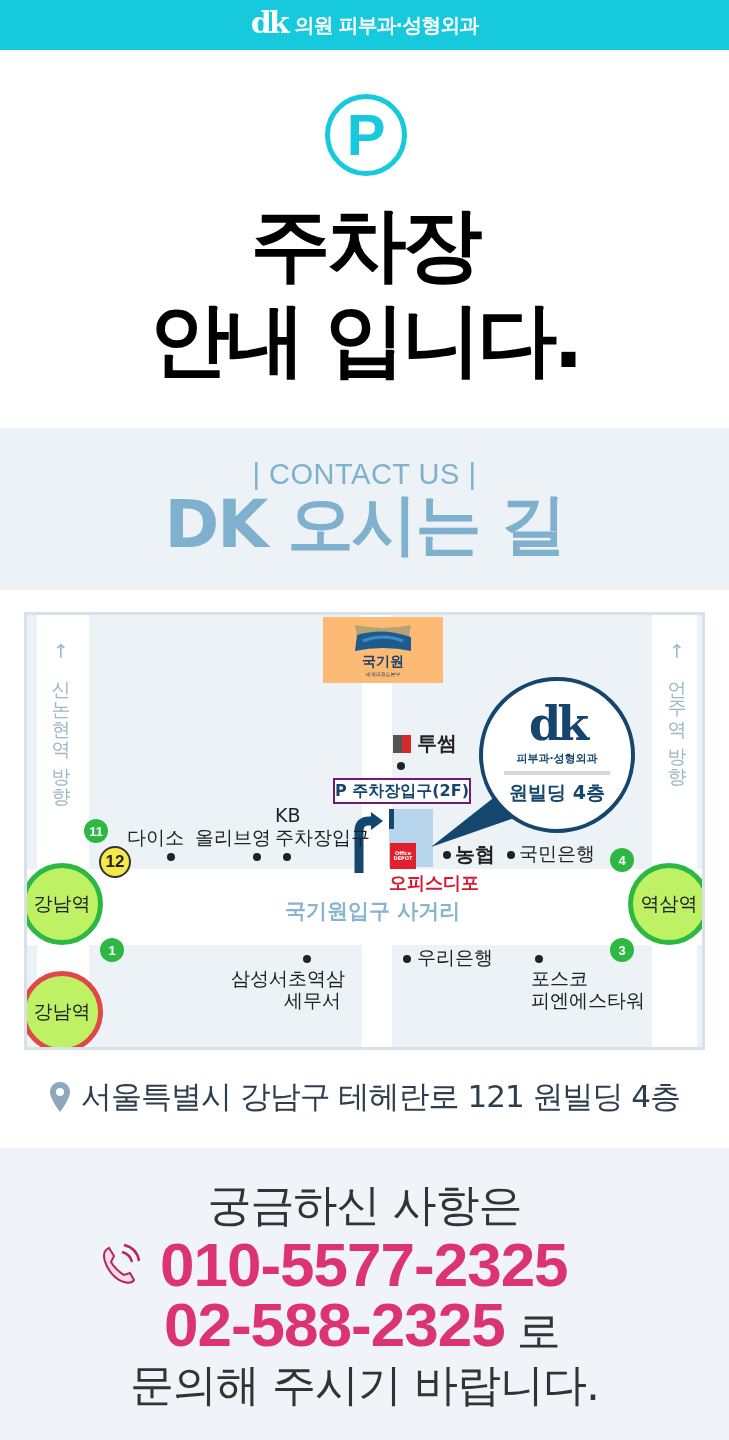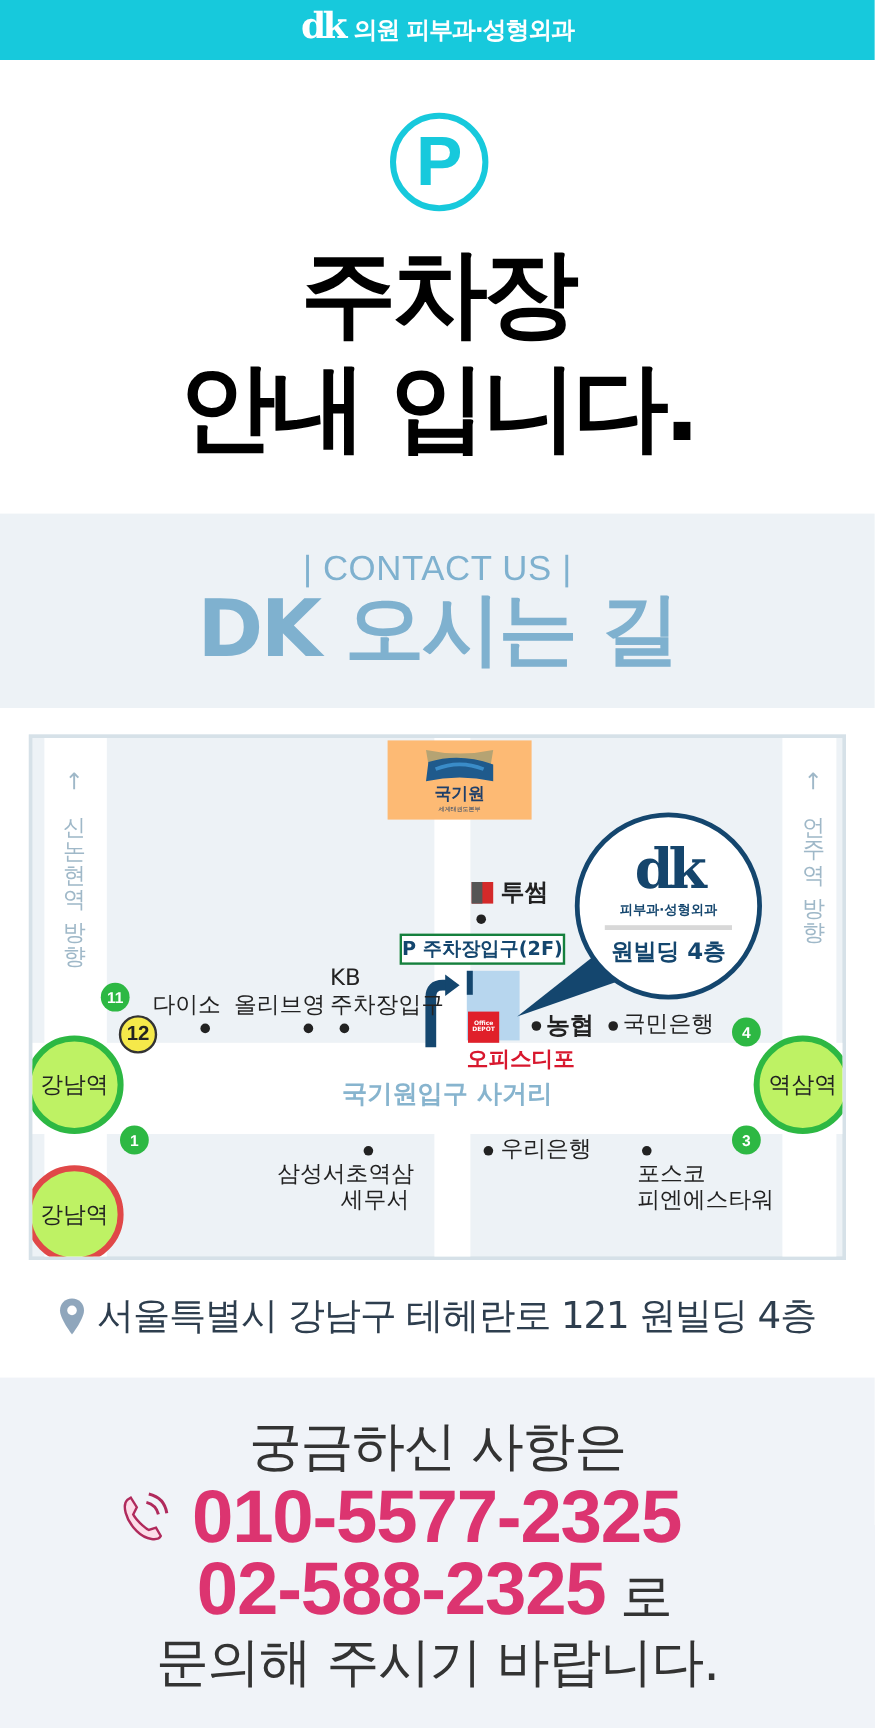--- a/index.html
+++ b/index.html
@@ -80,21 +80,21 @@
     <div style="font-size:14px; font-weight:bold; color:#1E3F6A;">국기원</div>
     <div style="font-size:5px; color:#1E3F6A;">세계태권도본부</div>
   </div>
 
   <div class="abs" style="left:366px; top:120px; width:18px; height:18px; background:#D42A2A;">
     <div style="position:absolute; left:0; top:0; width:9px; height:18px; background:#555;"></div>
   </div>
   <div class="abs poi" style="left:390px; top:117px; font-weight:bold; font-size:20px;">투썸</div>
   <div class="abs dot" style="left:370px; top:147px;"></div>
 
-  <div class="abs" style="left:306px; top:163px; width:138px; height:26px; border:2px solid #15803d; background:#fff; color:#14466E; font-size:16px; font-weight:bold; display:flex; align-items:center; justify-content:center; white-space:nowrap;">P 주차장입구(2F)</div>
+  <div class="abs" style="left:306px; top:163px; width:138px; height:26px; border:2px solid #701a75; background:#fff; color:#14466E; font-size:16px; font-weight:bold; display:flex; align-items:center; justify-content:center; white-space:nowrap;">P 주차장입구(2F)</div>
 
   <svg class="abs" style="left:322px; top:194px;" width="36" height="64" viewBox="0 0 36 64">
     <path d="M10 64 L10 22 Q10 12 20 12 L24 12" stroke="#14466E" stroke-width="9" fill="none"></path>
     <path d="M22 3 L34 12 L22 21 Z" fill="#14466E"></path>
   </svg>
 
   <div class="abs" style="left:362px; top:194px; width:44px; height:58px; background:#B7D6EE;"></div>
   <div class="abs" style="left:362px; top:194px; width:5px; height:20px; background:#14466E;"></div>
   <div class="abs" style="left:363px; top:228px; width:26px; height:26px; background:#E0202A; color:#fff; font-size:5px; font-weight:bold; display:flex; align-items:center; justify-content:center; text-align:center; line-height:1;">Office DEPOT</div>
   <div class="abs poi" style="left:362px; top:258px; color:#D8182E; font-weight:bold; font-size:18px;">오피스디포</div>

